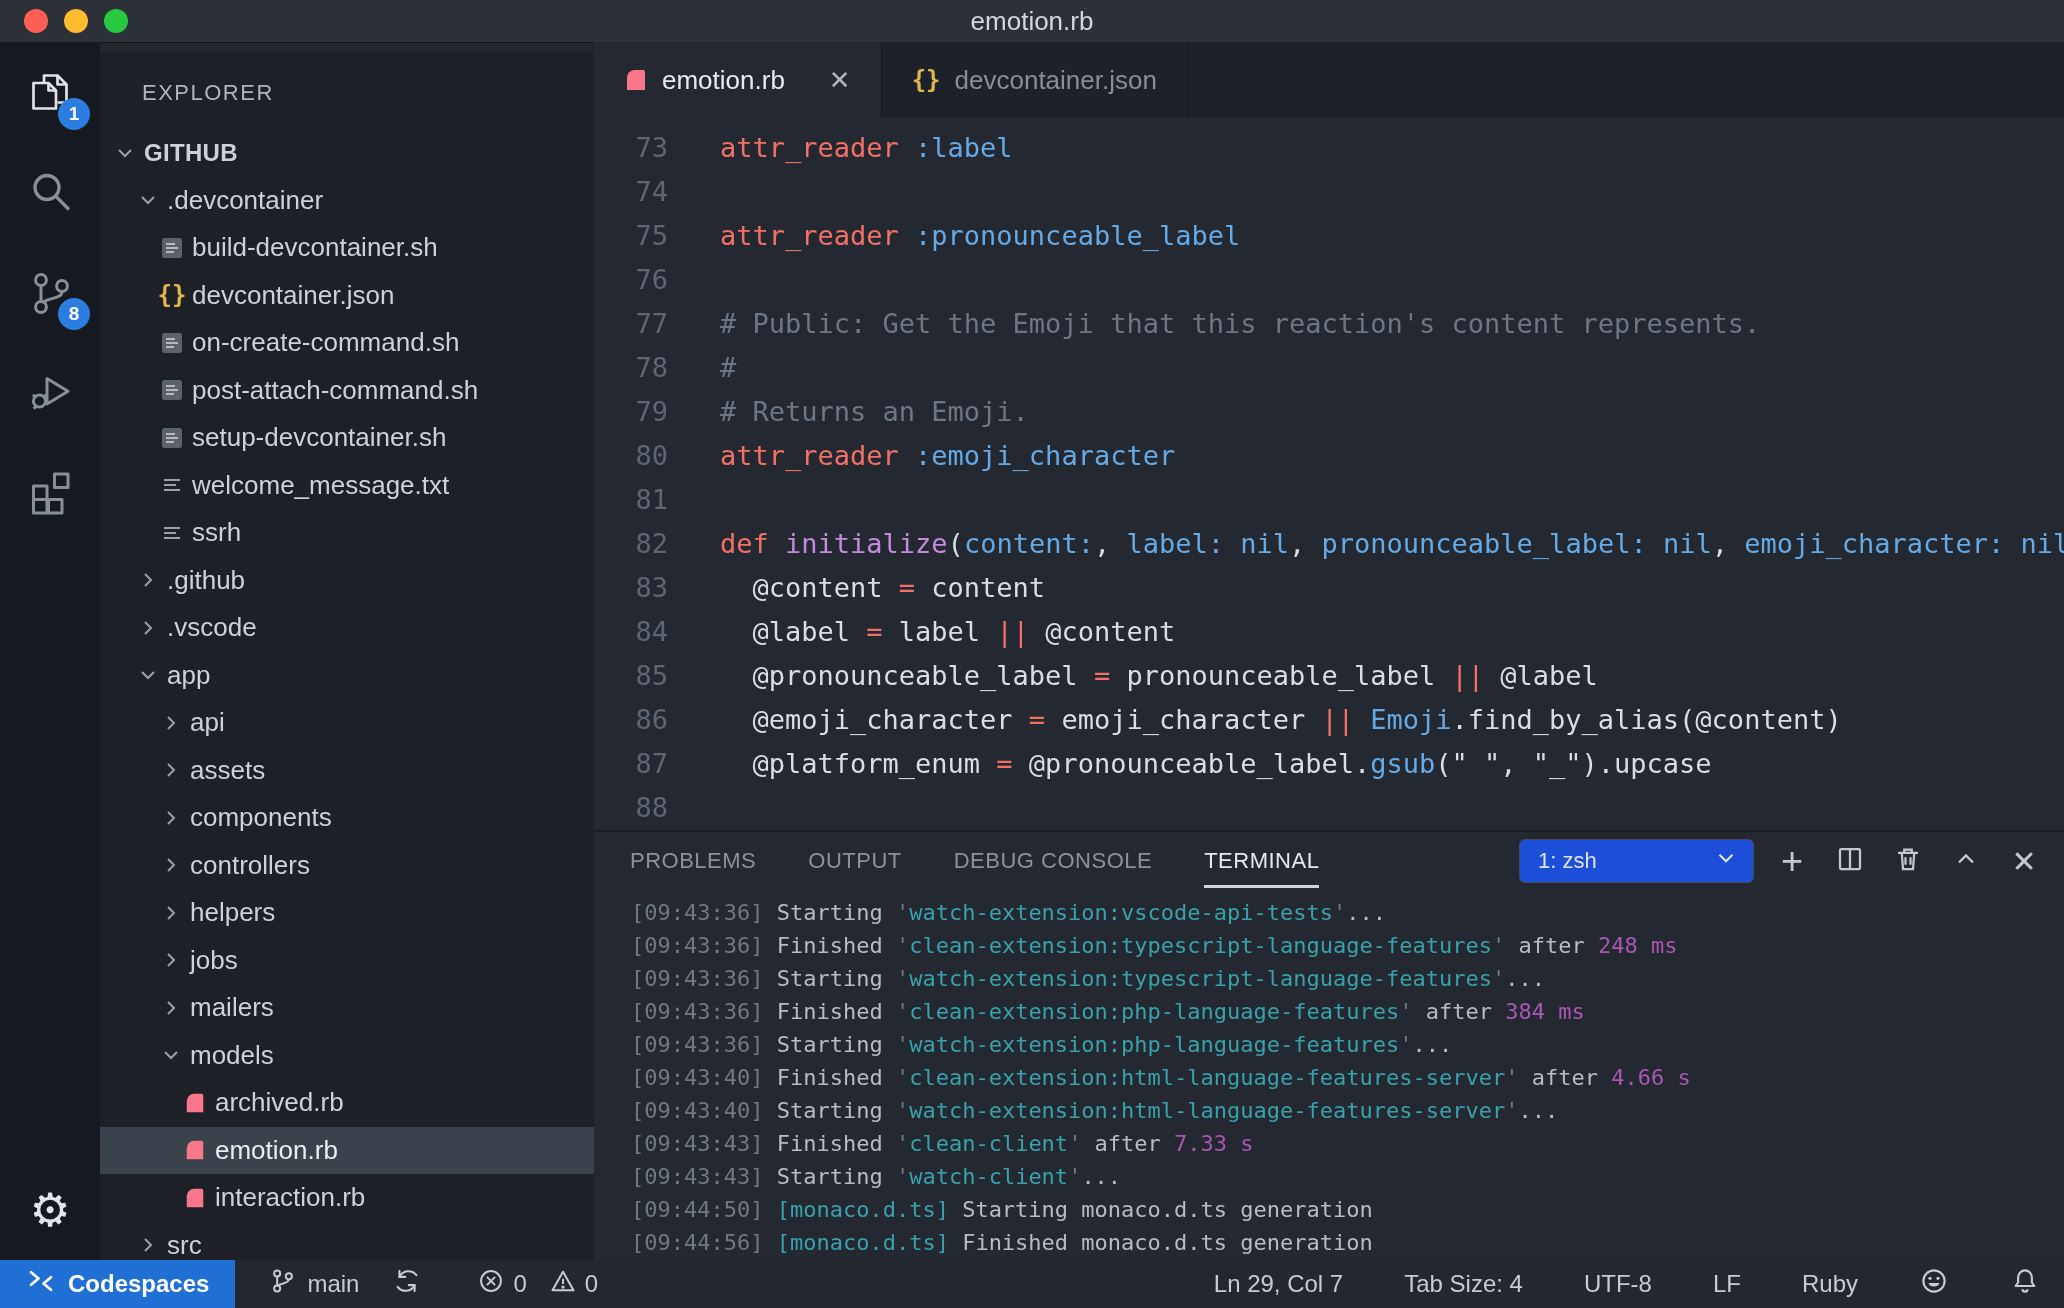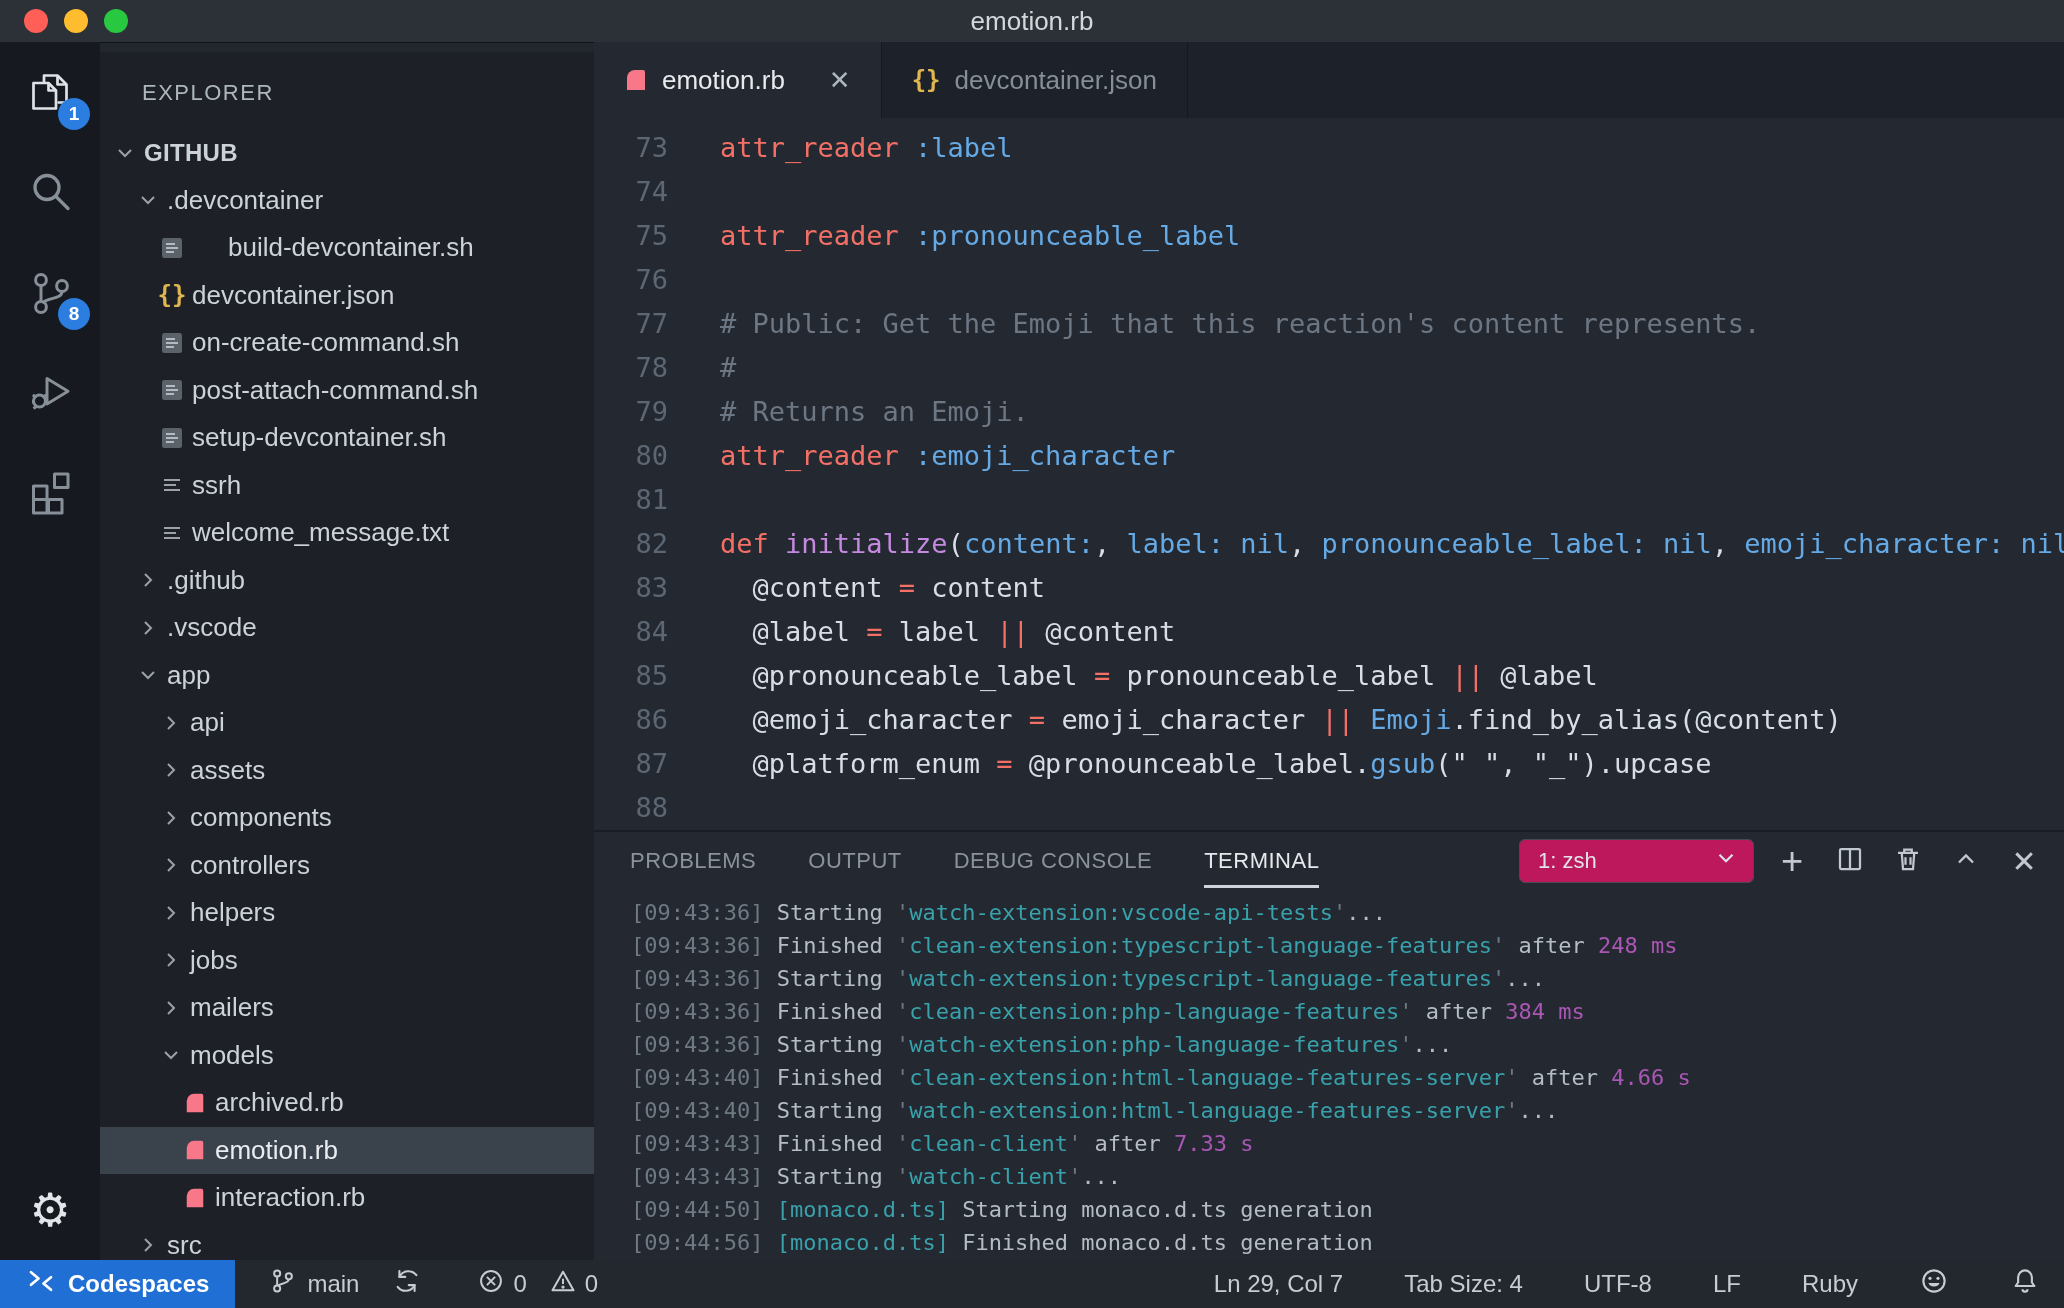--- a/index.html
+++ b/index.html
@@ -56,21 +56,21 @@
   .tk-r{color:#f47067}.tk-b{color:#65a9e5}.tk-p{color:#c589e0}.tk-w{color:#d8dee6}.tk-c{color:#6d7784}
 
   
   .panel{height:430px;background:#242931;border-top:2px solid #1a1e24;box-sizing:border-box;}
   .panel-header{height:58px;display:flex;align-items:center;padding:0 20px 0 36px;}
   .panel-tab{font-size:22px;letter-spacing:.5px;color:#8a929b;margin-right:52px;position:relative;
              height:58px;display:flex;align-items:center;}
   .panel-tab.active{color:#e6e9ec;}
   .panel-tab.active::after{content:"";position:absolute;left:0;right:0;bottom:2px;height:3px;background:#cfd4da;}
   .panel-controls{margin-left:auto;display:flex;align-items:center;gap:18px;}
-  .shell-select{width:235px;height:44px;background:#be185d;border:1px solid #444b55;border-radius:6px;
+  .shell-select{width:235px;height:44px;background:#1d4ed8;border:1px solid #444b55;border-radius:6px;
                 display:flex;align-items:center;font-size:22px;color:#dfe3e8;padding:0 14px 0 18px;box-sizing:border-box;}
   .shell-select .sel-label{flex:1;}
   .pc-icon{width:40px;height:40px;display:flex;align-items:center;justify-content:center;color:#c2c8cf;}
   .pc-icon.plus{font-size:38px;font-weight:200;}
   .pc-icon.closep{font-size:30px;}
   .terminal-body{padding:6px 0 0 37px;font-family:"DejaVu Sans Mono",monospace;font-size:22px;overflow:hidden;}
   .term-line{height:33px;line-height:33px;white-space:pre;}
   .tm-d{color:#6e7983}.tm-lt{color:#b4bdc6}.tm-t{color:#38a1ab}.tm-m{color:#aa56b4}
 
   
@@ -167,21 +167,21 @@
           <span class="lbl">GITHUB</span>
         </div>
         <div class="tree-row" style="padding-left: 33px;">
           <span class="twirl">
             <svg width="24" height="24" viewBox="0 0 24 24" fill="none" stroke="#9aa1a9" stroke-width="2">
               <path d="M6 9 l6 6 6-6"></path>
             </svg>
           </span>
           <span class="lbl">.devcontainer</span>
         </div>
-        <div class="tree-row" style="padding-left: 56px; gap: 36px;">
+        <div class="tree-row" style="padding-left: 56px;">
           <span class="ficon">
             <svg width="24" height="26" viewBox="0 0 24 26">
               <rect x="2" y="3" width="20" height="20" rx="2.5" fill="#5b6269"></rect>
               <path d="M6 9 h9 M6 13 h12 M6 17 h8" stroke="#b3bac1" stroke-width="1.8"></path>
             </svg>
           </span>
           <span class="lbl">build-devcontainer.sh</span>
         </div>
         <div class="tree-row" style="padding-left: 56px;">
           <span class="ficon">
@@ -215,29 +215,29 @@
             </svg>
           </span>
           <span class="lbl">setup-devcontainer.sh</span>
         </div>
         <div class="tree-row" style="padding-left: 56px;">
           <span class="ficon">
             <svg width="24" height="26" viewBox="0 0 24 26" fill="none" stroke="#9aa1a9" stroke-width="2">
               <path d="M4 8 h16 M4 13 h12 M4 18 h16"></path>
             </svg>
           </span>
-          <span class="lbl">ssrh</span>
+          <span class="lbl">welcome_message.txt</span>
         </div>
         <div class="tree-row" style="padding-left: 56px;">
           <span class="ficon">
             <svg width="24" height="26" viewBox="0 0 24 26" fill="none" stroke="#9aa1a9" stroke-width="2">
               <path d="M4 8 h16 M4 13 h12 M4 18 h16"></path>
             </svg>
           </span>
-          <span class="lbl">welcome_message.txt</span>
+          <span class="lbl">ssrh</span>
         </div>
         <div class="tree-row" style="padding-left: 33px;">
           <span class="twirl">
             <svg width="24" height="24" viewBox="0 0 24 24" fill="none" stroke="#9aa1a9" stroke-width="2">
               <path d="M9 6 l6 6 -6 6"></path>
             </svg>
           </span>
           <span class="lbl">.github</span>
         </div>
         <div class="tree-row" style="padding-left: 33px;">

